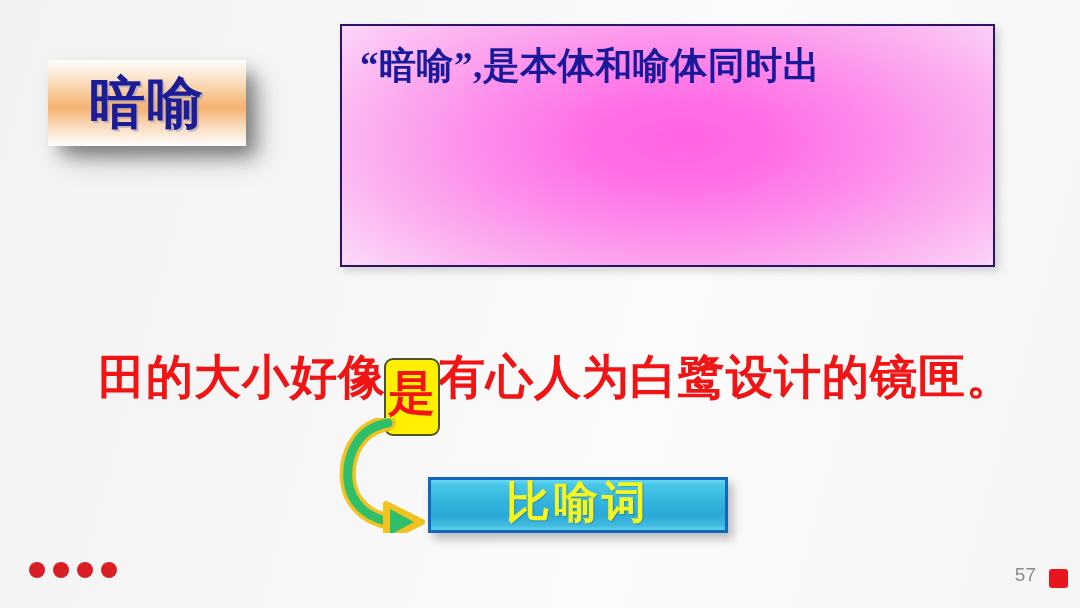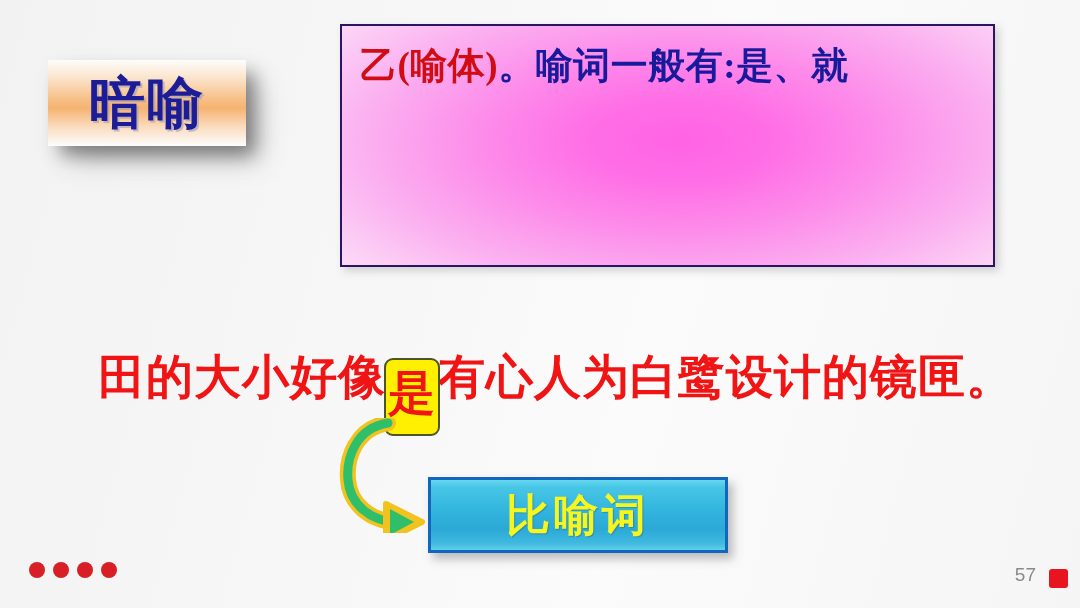--- a/index.html
+++ b/index.html
@@ -121,33 +121,32 @@
     width: 120px;
     height: 115px;
   }
 
   
   #callout-box {
     position: absolute;
     left: 428px;
     top: 477px;
     width: 300px;
-    height: 76px;
+    height: 56px;
     box-sizing: border-box;
     border: 3px solid #1267bd;
     background: linear-gradient(to bottom,
         #67d9ef 0%,
         #48c6e6 10%,
         #31b4dd 45%,
         #2ba9d6 70%,
         #3fb9df 90%,
         #5fcfe9 100%);
     box-shadow: 5px 6px 9px rgba(110,110,110,0.45);
     display: flex;
-    align-items: center;
     justify-content: center;
   }
   #callout-box .callout-text {
     font-family: "DejaVu Sans", "Liberation Sans", sans-serif;
     font-weight: bold;
     font-size: 44px;
     color: #f5f520;
     letter-spacing: 4px;
     text-shadow: 1px 1px 1px rgba(40,100,130,0.45);
     line-height: 1;
@@ -190,21 +189,21 @@
 </head>
 <body>
 
 <div id="slide">
 
   <div id="title-card">
     <span class="title-text">暗喻</span>
   </div>
 
   <div id="definition-panel">
-    <div class="def-line"><span class="em">乙(喻体)</span><span>。喻词一般有:是、就</span></div>
+    <div class="def-line"><span>“暗喻”,是本体和喻体同时出</span></div>
   </div>
 
   <div id="example-sentence"><span class="seg">田的大小好像</span><span id="highlight-chip"><span>是</span></span><span class="seg">有心人为白鹭设计的镜匣。</span></div>
 
   <svg id="curved-arrow" viewBox="0 0 120 115">
     <path d="M 50 5
              C 18 10, 8 40, 10 62
              C 12 86, 32 103, 58 104" fill="none" stroke="#F2C21E" stroke-width="16" stroke-linecap="round"></path>
     <path d="M 50 5
              C 18 10, 8 40, 10 62

